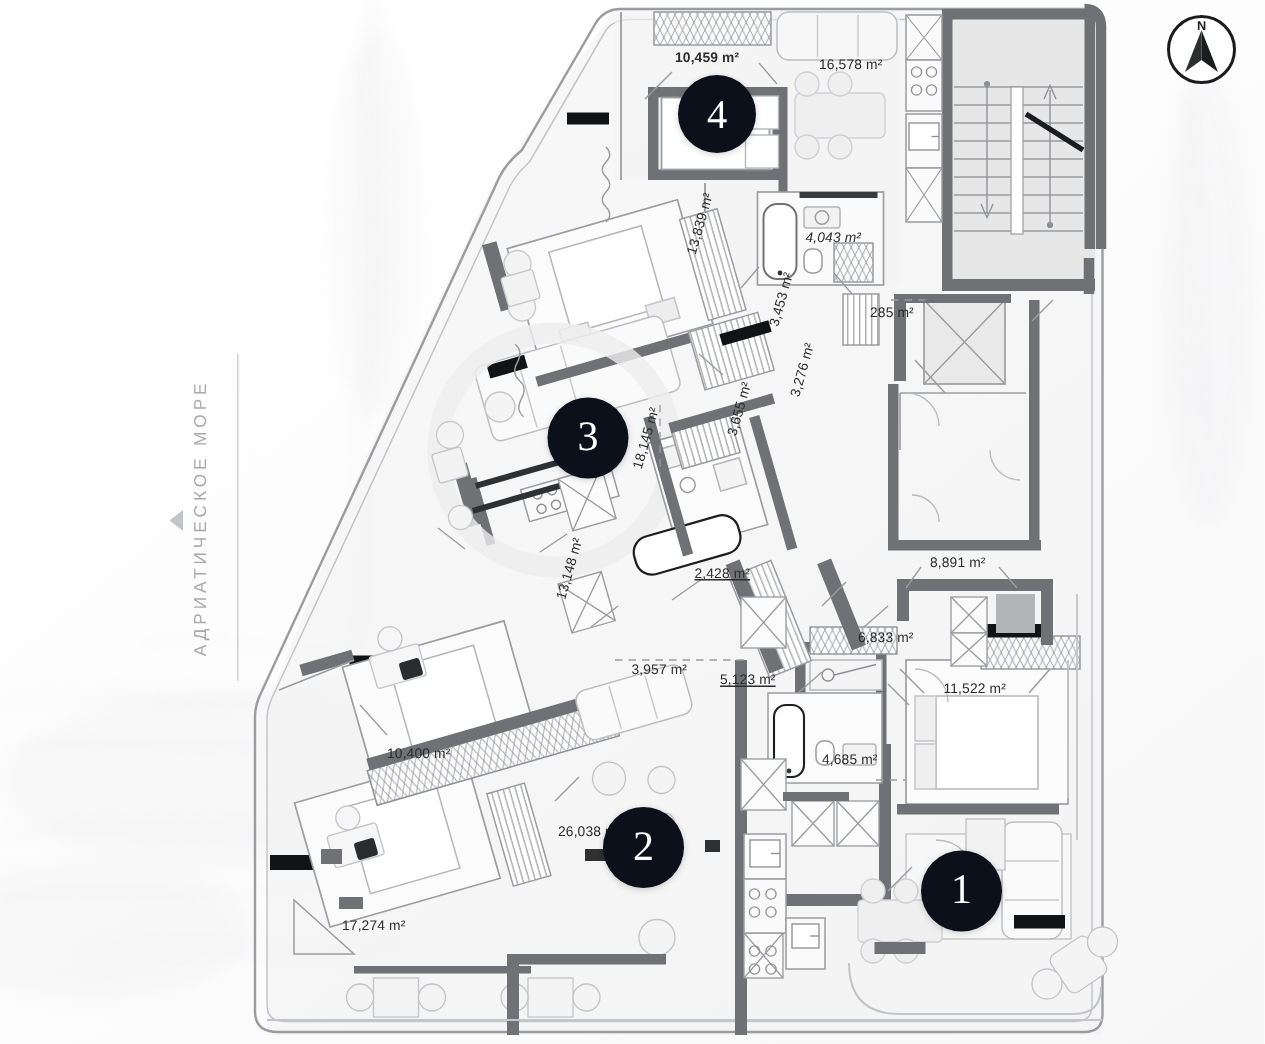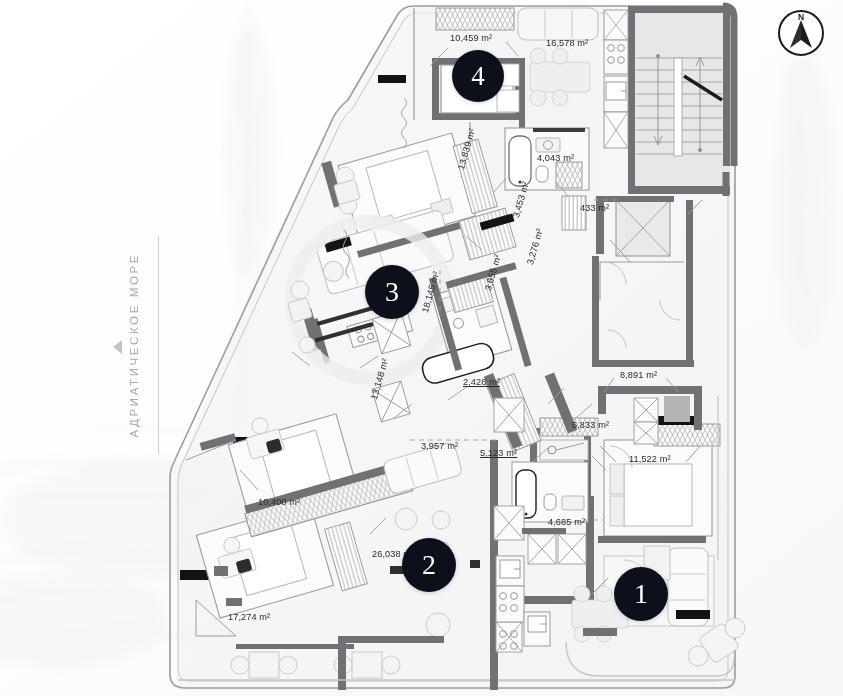--- a/index.html
+++ b/index.html
@@ -632,34 +632,34 @@
       <path d="M506,178 L494,192"></path>
       <path d="M556,182 L568,196"></path>
       <path d="M360,368 L378,356"></path>
       <path d="M310,366 L292,352"></path>
       <path d="M466,236 L482,250"></path>
     </g>
 
   </svg>
 
   <div class="layer" id="area-layer">
-      <div class="area" style="left: 450px; top: 33px; color: rgb(43, 43, 43);">10,459 m²</div>
+      <div class="area" style="left: 450px; top: 33px; color: rgb(43, 43, 43); font-weight: bold;">10,459 m²</div>
       <div class="area" style="left: 546px; top: 38px; color: rgb(43, 43, 43);">16,578 m²</div>
-      <div class="area" style="left: 537px; top: 153px; color: rgb(43, 43, 43);">4,043 m²</div>
-      <div class="area" style="left: 580px; top: 203px; color: rgb(43, 43, 43);">433 m²</div>
+      <div class="area" style="left: 537px; top: 153px; color: rgb(43, 43, 43); font-style: italic;">4,043 m²</div>
+      <div class="area" style="left: 580px; top: 203px; color: rgb(43, 43, 43);">285 m²</div>
       <div class="area rot" style="left: 456px; top: 168px; transform: rotate(-74deg); color: rgb(43, 43, 43);">13,839 m²</div>
       <div class="area rot" style="left: 511px; top: 216px; transform: rotate(-74deg); color: rgb(43, 43, 43);">3,453 m²</div>
       <div class="area rot" style="left: 525px; top: 263px; transform: rotate(-74deg); color: rgb(43, 43, 43);">3,276 m²</div>
       <div class="area rot" style="left: 420px; top: 311px; transform: rotate(-74deg); color: rgb(43, 43, 43);">18,145 m²</div>
       <div class="area rot" style="left: 483px; top: 289px; transform: rotate(-74deg); color: rgb(43, 43, 43);">3,655 m²</div>
       <div class="area" style="left: 463px; top: 377px; color: rgb(43, 43, 43); text-decoration: underline;">2,428 m²</div>
       <div class="area" style="left: 421px; top: 441px; color: rgb(43, 43, 43);">3,957 m²</div>
       <div class="area" style="left: 480px; top: 448px; color: rgb(43, 43, 43); text-decoration: underline;">5,123 m²</div>
       <div class="area" style="left: 572px; top: 420px; color: rgb(43, 43, 43);">6,833 m²</div>
-      <div class="area" style="left: 548px; top: 501px; color: rgb(43, 43, 43); margin-top: 16px;">4,685 m²</div>
+      <div class="area" style="left: 548px; top: 501px; color: rgb(43, 43, 43);">4,685 m²</div>
       <div class="area" style="left: 620px; top: 370px; color: rgb(43, 43, 43);">8,891 m²</div>
       <div class="area" style="left: 629px; top: 454px; color: rgb(43, 43, 43);">11,522 m²</div>
       <div class="area rot" style="left: 369px; top: 398px; transform: rotate(-74deg); color: rgb(43, 43, 43);">13,148 m²</div>
       <div class="area" style="left: 258px; top: 497px; color: rgb(43, 43, 43);">10,400 m²</div>
       <div class="area" style="left: 372px; top: 549px; color: rgb(43, 43, 43);">26,038 m²</div>
       <div class="area" style="left: 228px; top: 612px; color: rgb(43, 43, 43);">17,274 m²</div>
       <div class="area" style="left: 614px; top: 588px; color: rgb(43, 43, 43);">20,</div>
     </div>
 
   <div class="layer" id="badge-layer">

